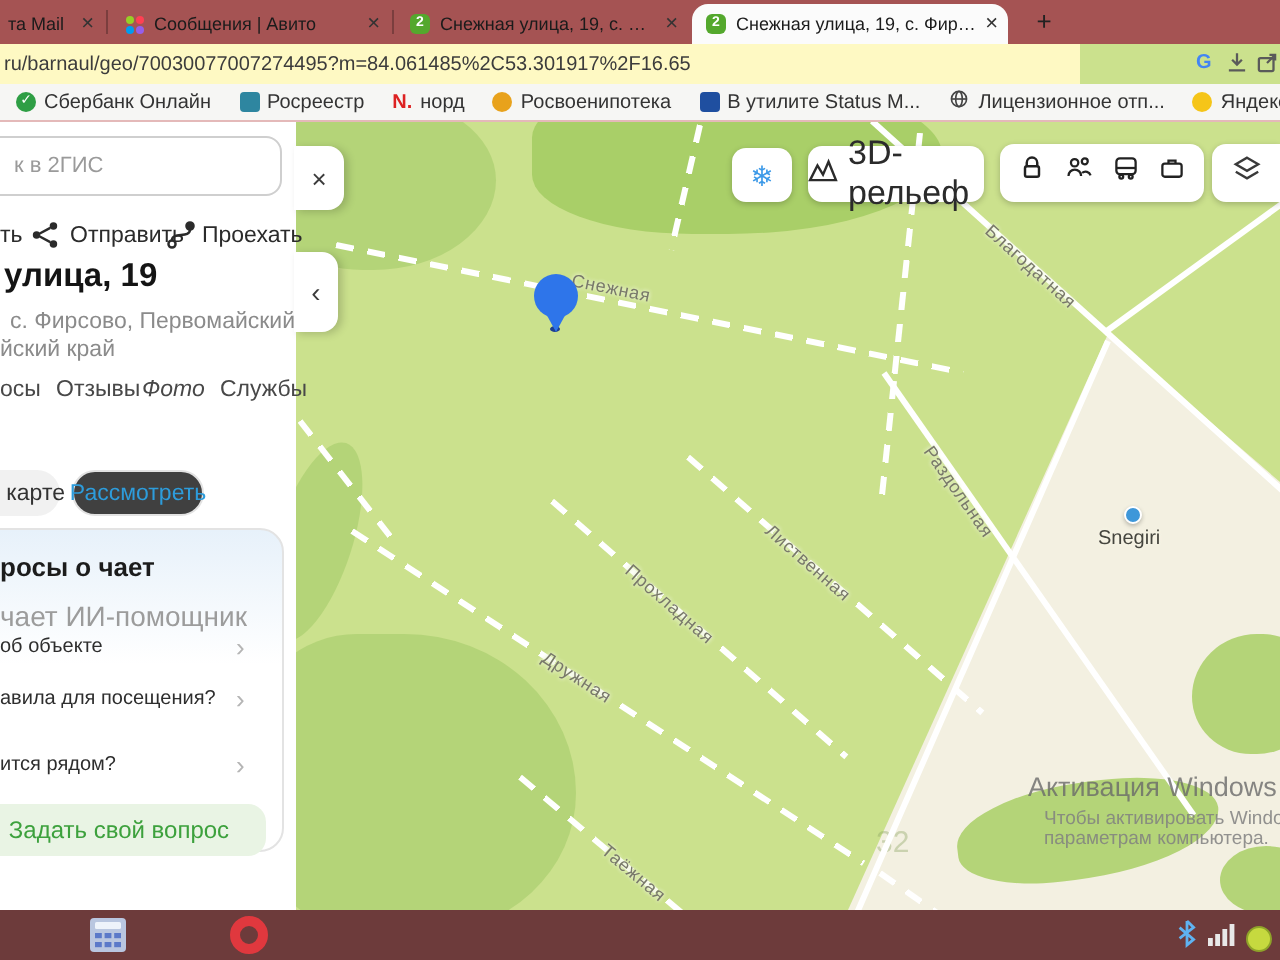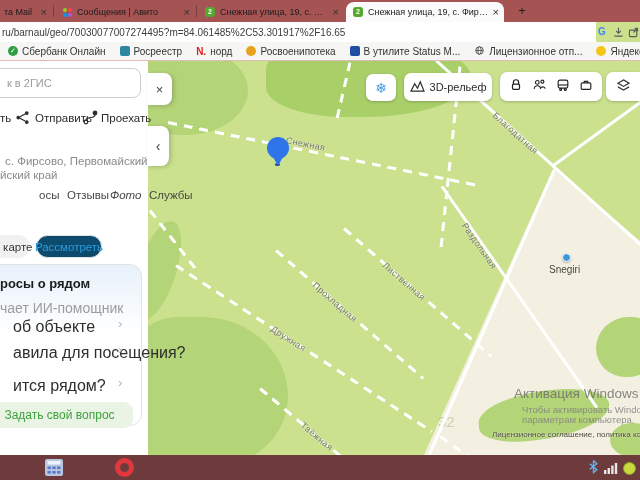--- a/index.html
+++ b/index.html
@@ -13,47 +13,47 @@
   .tab .t-title { overflow:hidden; text-overflow:ellipsis; flex:1; }
   .tab .t-close { font-size:11px; color:#333; margin:0 5px 0 4px; flex:none; }
   .tab.active { background:#fbfbfb; border-radius:8px 8px 0 0; }
   .tabsep { position:absolute; top:5px; width:1px; height:12px; background:rgba(0,0,0,.25); }
   .fav { flex:none; margin:0 5px 0 7px; }
   .fav-avito { width:9px; height:9px; display:grid; grid-template-columns:4px 4px; gap:1px; }
   .fav-avito i { width:4px; height:4px; border-radius:50%; }
   .fav-2gis { width:10px; height:10px; border-radius:3px; background:#54a82d; color:#fff; font-size:7px; font-weight:bold; text-align:center; line-height:10px; }
   .newtab { position:absolute; left:512px; top:2px; width:20px; height:18px; text-align:center; line-height:18px; font-size:13px; color:#222; }
 
-  .addrbar { position:absolute; left:0; top:22px; width:596px; height:20px; background:#ffffff; z-index:40; }
+  .addrbar { position:absolute; left:0; top:22px; width:540px; height:20px; background:#fef9c3; z-index:40; }
   .url { position:absolute; left:2px; top:5px; font-size:10px; color:#3c3c3c; white-space:nowrap; }
   .addr-ic { position:absolute; top:3px; }
 
   .bookbar { position:absolute; left:0; top:42px; width:640px; height:19px; background:#f6f6f4; border-bottom:1px solid #e4b9b9; display:flex; align-items:center; gap:14px; padding-left:8px; z-index:40; }
   .bm { display:flex; align-items:center; gap:4px; font-size:10px; color:#333; white-space:nowrap; }
   .bi { width:10px; height:10px; border-radius:50%; flex:none; display:inline-block; text-align:center; }
   .bi-sber { background:#2e9e44; color:#fff; font-size:7px; line-height:10px; }
   .bi-ros { background:#2e86a0; border-radius:2px; }
   .bi-nord { color:#d22; font-weight:bold; font-size:10px; width:auto; }
   .bi-voen { background:#e8a21c; }
   .bi-status { background:#1f4fa0; border-radius:2px; }
   .bi-yan { background:#f5c518; }
 
   
   .panel { position:absolute; left:0; top:61px; width:148px; height:394px; background:#fff; z-index:20; }
   .search { position:absolute; left:-45px; top:68px; width:186px; height:30px; border:1px solid #cfcfcf; border-radius:8px; background:#fff; font-size:11px; color:#444; padding-left:51px; outline:none; z-index:21; font-family:"Liberation Sans",sans-serif;}
   .search::placeholder { color:#9a9a9a; }
   .act { position:absolute; font-size:11.5px; color:#2b2b2b; z-index:21; }
   .sb-title { position:absolute; left:2px; top:129px; font-size:16.5px; font-weight:bold; color:#141414; z-index:21; }
   .sb-addr { position:absolute; font-size:11.5px; color:#8b8b8b; z-index:21; }
-  .sb-tab { position:absolute; top:189px; font-size:11.5px; color:#484848; z-index:21;padding-left:39px; }
+  .sb-tab { position:absolute; top:189px; font-size:11.5px; color:#484848; z-index:21; }
   .pill { position:absolute; height:23px; border-radius:12px; font-size:11.5px; display:flex; align-items:center; justify-content:center; z-index:21; white-space:nowrap; }
   .card { position:absolute; left:-32px; top:264px; width:174px; height:162px; border:1px solid #e3e3e3; border-radius:12px; background:linear-gradient(180deg,#e7f1fa 0%,#ffffff 42%); z-index:21; }
   .c-title { position:absolute; left:0px; top:276px; font-size:13px; font-weight:bold; color:#1c1c1c; z-index:22; }
   .c-sub { position:absolute; left:0px; top:300px; font-size:14px; color:#9c9c9c; z-index:22;text-align:right; }
-  .c-item { position:absolute; left:0px; font-size:16px; color:#2e2e2e; z-index:22; white-space:nowrap;margin-left:13px; }
+  .c-item { position:absolute; left:0px; font-size:10px; color:#2e2e2e; z-index:22; white-space:nowrap; }
   .c-chev { position:absolute; left:118px; font-size:13px; color:#b5b5b5; z-index:22; }
   .ask { position:absolute; left:-14px; top:402px; width:147px; height:26px; border-radius:9px; background:#e9f4e4; color:#3da13d; font-size:12px; display:flex; align-items:center; justify-content:center; z-index:22; white-space:nowrap; }
   .edge { position:absolute; background:#fff; border-radius:0 8px 8px 0; box-shadow:2px 1px 4px rgba(0,0,0,.18); z-index:23; display:flex; align-items:center; justify-content:center; color:#3c3c3c; }
 
   
   .map { position:absolute; left:148px; top:61px; width:492px; height:394px; background:#cbe18d; overflow:hidden; z-index:10; }
   .beige { position:absolute; left:0; top:0; width:492px; height:394px; background:#f3f0e1; clip-path:polygon(406px 106px,492px 180px,492px 394px,276px 394px); z-index:1; }
   .blob { position:absolute; background:#b4d478; z-index:2; }
   .road-d { position:absolute; height:3px; background:repeating-linear-gradient(90deg,#ffffff 0 9px,rgba(255,255,255,0) 9px 16px); transform-origin:0 50%; z-index:3; }
   .road-s { position:absolute; height:3px; background:#fff; transform-origin:0 50%; z-index:3; }
@@ -200,21 +200,21 @@
     <div class="poi-dot"></div>
     <span class="poi-label">Snegiri</span>
 
     <div class="mbtn" style="left:218px;top:13px;width:30px;height:27px;">
       <span style="color:#3d9ae8;font-size:14px;">❄</span>
     </div>
     <div class="mbtn" style="left:256px;top:12px;width:88px;height:28px;">
       <span><svg width="15" height="12" viewBox="0 0 16 13" fill="none" stroke="#2b2b2b" stroke-width="1.3">
             <path d="M1 12L5 4l3 5 3-7 4 10z"></path>
           </svg></span>
-      <span style="font-size:11px;color:#2b2b2b;">3D-рельеф</span>
+      <span style="font-size:17px;color:#2b2b2b;">3D-рельеф</span>
     </div>
     <div class="mbtn" style="left:352px;top:11px;width:102px;height:29px;gap:9px;">
       <span><svg width="14" height="14" viewBox="0 0 16 16" fill="none" stroke="#222" stroke-width="1.4">
             <rect x="4" y="7" width="8" height="6" rx="1.2"></rect>
             <path d="M5 7V5a3 3 0 016 0v2"></path>
           </svg></span>
       <span><svg width="15" height="14" viewBox="0 0 16 16" fill="none" stroke="#222" stroke-width="1.3">
             <circle cx="5.5" cy="5" r="2.1"></circle>
             <circle cx="11.3" cy="4.2" r="1.7"></circle>
             <path d="M2 12.5a3.6 3.6 0 017.2 0M9.8 10.8a3 3 0 014.8 1.4"></path>
@@ -234,21 +234,20 @@
       <span><svg width="15" height="14" viewBox="0 0 16 15" fill="none" stroke="#3a3a3a" stroke-width="1.3">
             <path d="M8 2l6 3.5L8 9 2 5.5z"></path>
             <path d="M2 9.5L8 13l6-3.5"></path>
           </svg></span>
     </div>
 
     <span class="faintnum">32</span>
     <span class="wm1">Активация Windows</span>
     <span class="wm2" style="left:374px;top:343px;">Чтобы активировать Windo</span>
     <span class="wm2" style="left:374px;top:353px;">параметрам компьютера.</span>
-    <span class="lic">Лицензионное соглашение, политика ко</span>
   </div>
 
   <div class="panel"></div>
   <input class="search" placeholder="к в 2ГИС" style="">
   <div class="edge" style="left:147px;top:73px;width:25px;height:32px;font-size:13px;">
       <span>×</span>
     </div>
   <div class="edge" style="left:147px;top:126px;width:22px;height:40px;font-size:14px;">
       <span>‹</span>
     </div>
@@ -265,33 +264,34 @@
         </g>
       </svg></span>
   <span class="act" style="left:35px;top:112px;">Отправить</span>
   <span class="act" style="left:83px;top:110px;"><svg width="15" height="15" viewBox="0 0 16 16" fill="none" stroke="#2b2b2b" stroke-width="1.3">
         <circle cx="3.2" cy="12.8" r="1.9"></circle>
         <path d="M3.2 10.9C3.2 6 12.8 10 12.8 5"></path>
         <circle cx="12.8" cy="3.2" r="1.9" fill="#2b2b2b"></circle>
       </svg></span>
   <span class="act" style="left:101px;top:112px;">Проехать</span>
 
+  <div class="sb-title">улица, 19</div>
   <div class="sb-addr" style="left:5px;top:155px;">с. Фирсово, Первомайский</div>
   <div class="sb-addr" style="left:0;top:169px;">йский край</div>
 
   <span class="sb-tab" style="left:0;">осы</span>
   <span class="sb-tab" style="left:28px;">Отзывы</span>
   <span class="sb-tab" style="left:71px;font-style:italic;">Фото</span>
   <span class="sb-tab" style="left:100px;margin-left:10px;">Службы</span>
 
   <div class="pill" style="left:-34px;top:235px;width:64px;background:#f1f1f1;color:#333;padding-left:30px;">а карте</div>
-  <div class="pill" style="left:36px;top:235px;width:66px;background:#0c4a6e;border:1px solid #e2e2e2;color:#2d9cdb;">Рассмотреть</div>
+  <div class="pill" style="left:36px;top:235px;width:66px;background:#404040;border:1px solid #e2e2e2;color:#2d9cdb;">Рассмотреть</div>
 
   <div class="card"></div>
-  <div class="c-title">росы о рядом</div>
+  <div class="c-title">росы о чает</div>
   <div class="c-sub">чает ИИ-помощник</div>
   <span class="c-item" style="top:318px;">об объекте</span>
   <span class="c-chev" style="top:316px;">›</span>
   <span class="c-item" style="top:344px;">авила для посещения?</span>
   <span class="c-chev" style="top:342px;">›</span>
   <span class="c-item" style="top:377px;">ится рядом?</span>
   <span class="c-chev" style="top:375px;">›</span>
   <div class="ask">Задать свой вопрос</div>
 
   <div class="taskbar">

